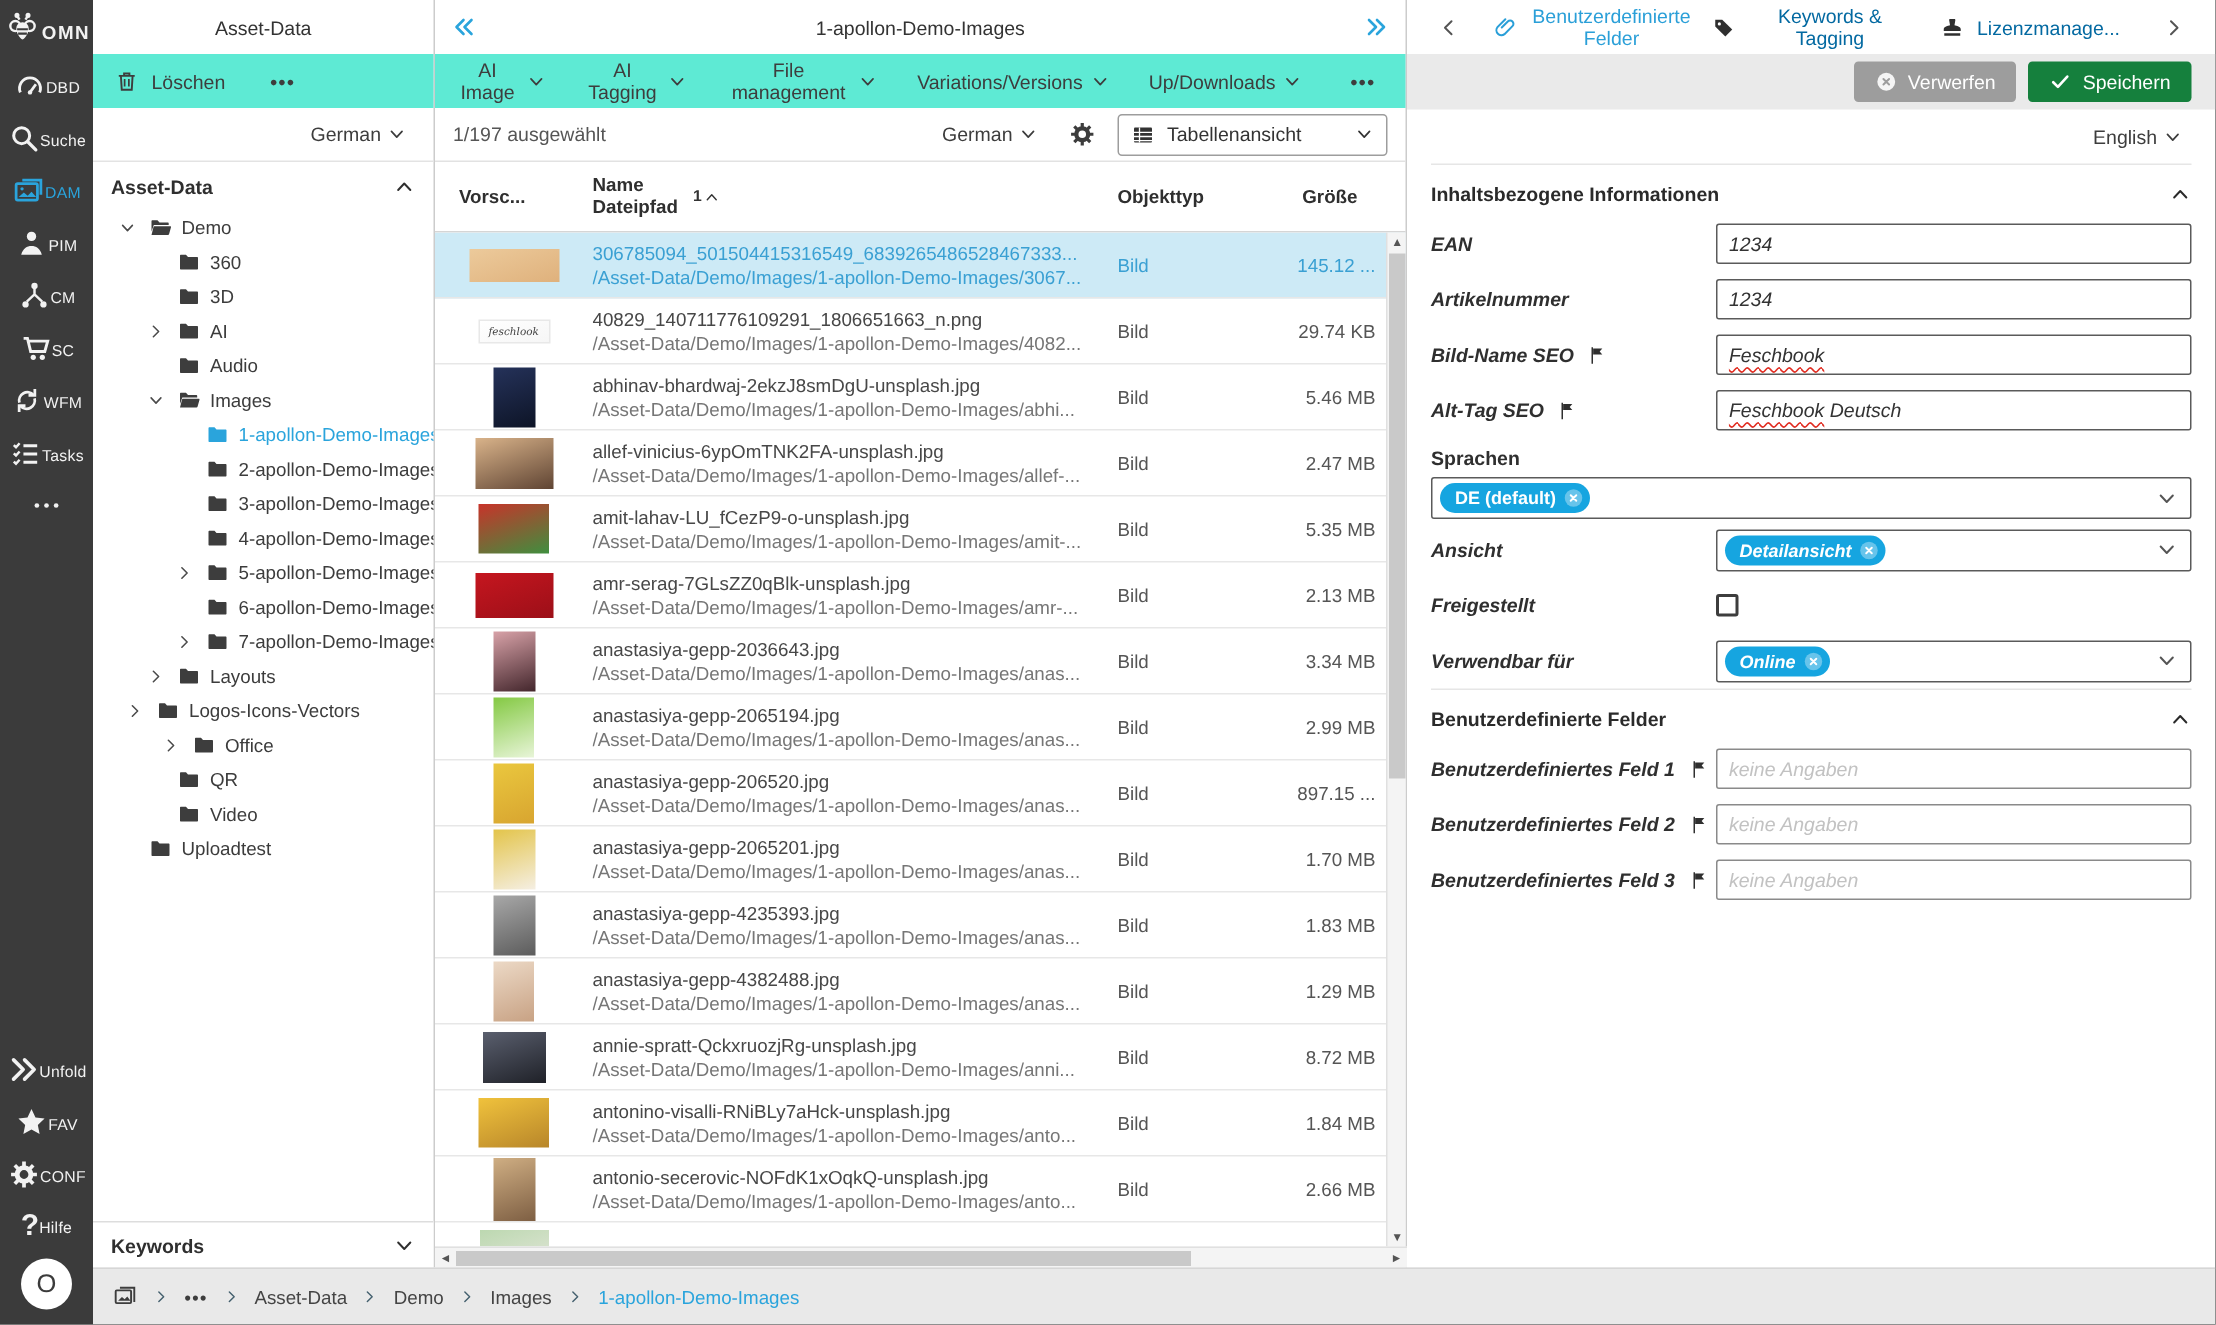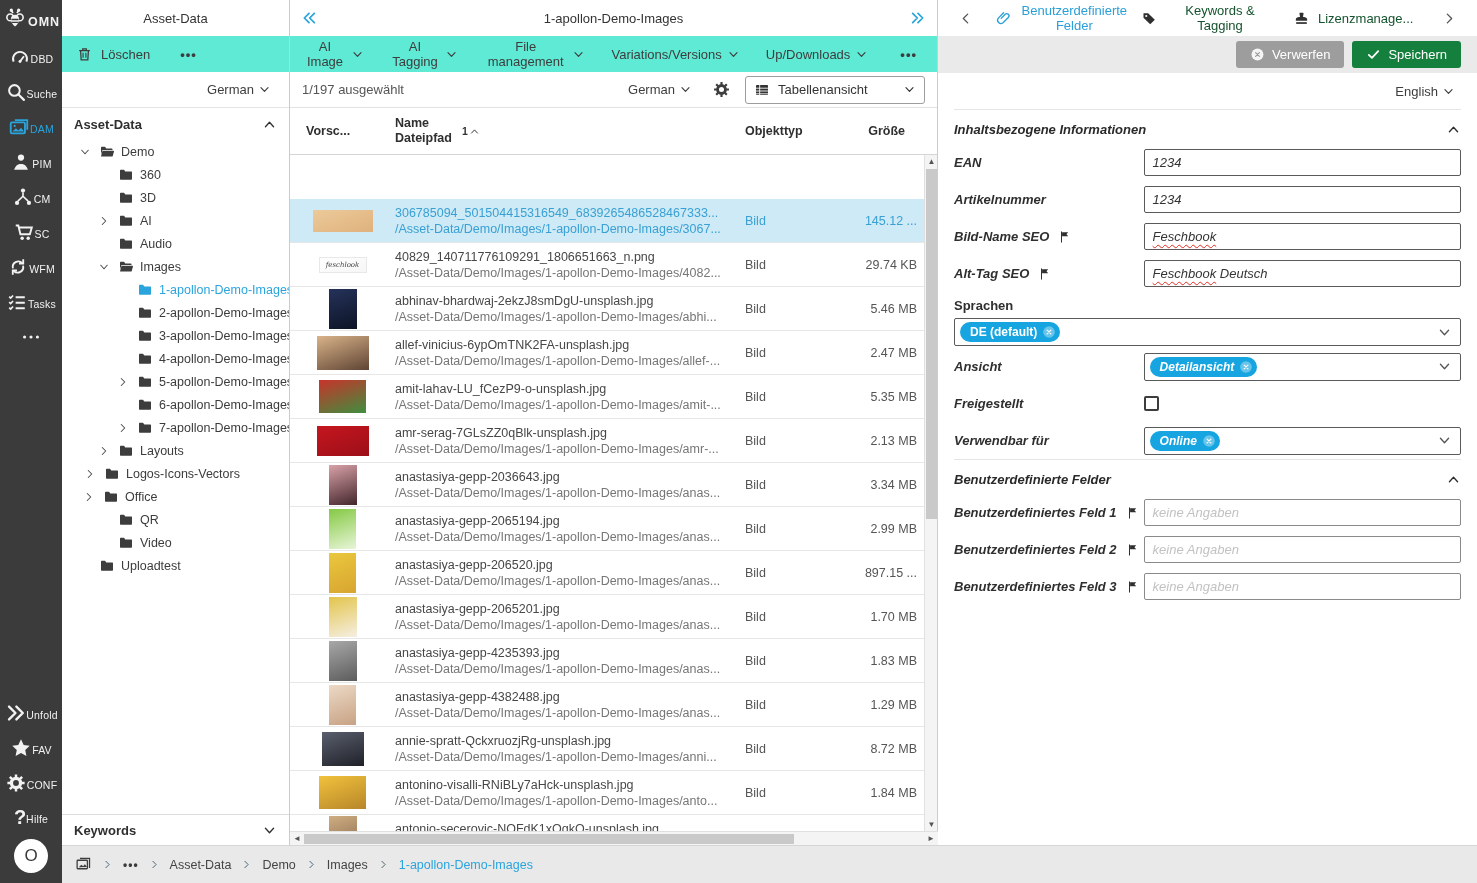--- a/index.html
+++ b/index.html
@@ -54,21 +54,21 @@
   .gear-btn{background:none;border:none;color:#3d3d3d;cursor:pointer;padding:0;}
   .view-select{width:180px;height:28px;border:1px solid #9d9d9d;border-radius:3px;background:#fff;display:flex;align-items:center;gap:8px;padding:0 8px;cursor:pointer;color:#333;font-size:13px;}
   .view-select .vs-label{flex:1;text-align:left;}
 
   .thead{height:47px;display:grid;grid-template-columns:105px 340px 125px 65px;align-items:center;border-bottom:1px solid #d5d5d5;font-weight:bold;color:#2f2f2f;font-size:12.5px;}
   .th-prev{padding-left:16px;}
   .th-name{display:flex;align-items:center;gap:10px;}
   .th-name .nm2{line-height:15px;}
   .sortwrap{display:flex;align-items:flex-end;gap:1px;font-size:10.5px;color:#333;}
   .th-size{text-align:right;padding-right:20px;}
-  .tviewport{height:676px;overflow:hidden;margin-top:44px;}
+  .tviewport{height:676px;overflow:hidden;}
   .trow{height:44px;display:grid;grid-template-columns:105px 340px 125px 65px;align-items:center;border-bottom:1px solid #e7e7e7;cursor:pointer;}
   .trow.sel{background:#cdeaf6;}
   .tc-prev{display:flex;align-items:flex-start;justify-content:center;}
   .thumb{display:flex;align-items:center;justify-content:center;overflow:hidden;}
   .thumb-label{font-family:"DejaVu Serif",serif;font-style:italic;font-size:7px;color:#444;}
   .fname{font-size:12.5px;color:#474747;line-height:16px;white-space:nowrap;overflow:hidden;}
   .fpath{font-size:12.5px;color:#767676;line-height:16px;white-space:nowrap;overflow:hidden;}
   .tc-type{color:#555;padding-left:10px;font-size:12.5px;}
   .tc-size{color:#555;text-align:right;padding-right:8px;font-size:12.5px;white-space:nowrap;}
   .trow.sel .fname,.trow.sel .fpath,.trow.sel .tc-type,.trow.sel .tc-size{color:#3aa0d3;}
@@ -77,32 +77,32 @@
   .vthumb{position:absolute;left:1px;top:14px;width:11px;height:350px;background:#c9c9c9;}
   .varrow{position:absolute;left:0;width:13px;height:13px;display:flex;align-items:center;justify-content:center;font-size:8px;color:#555;}
   .hscroll{position:absolute;left:0;bottom:0;height:14px;width:648px;background:#f4f4f4;border-top:1px solid #e0e0e0;display:flex;align-items:center;}
   .hthumb{position:absolute;left:14px;top:2px;height:10px;width:490px;background:#c9c9c9;}
   .harrow{width:14px;height:14px;display:flex;align-items:center;justify-content:center;font-size:8px;color:#555;}
   .harrow.right{position:absolute;right:0;}
 
   
   .r-tabs{height:36px;display:flex;align-items:center;padding:0 14px;gap:10px;}
   .r-tabnav{background:none;border:none;color:#555;cursor:pointer;padding:0 6px;}
-  .rtab{display:flex;align-items:center;gap:8px;background:none;border:none;font-size:13px;color:#14532d;cursor:pointer;flex:1;justify-content:center;}
+  .rtab{display:flex;align-items:center;gap:8px;background:none;border:none;font-size:13px;color:#0369a1;cursor:pointer;flex:1;justify-content:center;}
   .rtab .i{color:#2f2f2f;}
   .rtab.active{color:#2a9fd8;}
   .rtab.active .i{color:#2a9fd8;}
   .r-actions{height:37px;background:#eaeaea;display:flex;align-items:center;justify-content:flex-end;gap:8px;padding:0 16px;}
   .act-btn{height:27px;border:none;border-radius:3px;color:#fff;font-size:13px;display:flex;align-items:center;gap:7px;padding:0 14px;cursor:pointer;}
   .act-btn.discard{background:#9d9d9d;}
   .act-btn.save{background:#15803d;}
   .r-langrow{height:36px;display:flex;align-items:center;justify-content:flex-end;padding:0 16px;}
   .rform{padding:0 16px;}
   .fsection{border-top:1px solid #e6e6e6;padding-top:4px;}
-  .fsec-h{height:30px;display:flex;align-items:center;justify-content:space-between;font-weight:bold;color:#2a2a2a;cursor:pointer;font-style:italic;}
+  .fsec-h{height:30px;display:flex;align-items:center;justify-content:space-between;font-weight:bold;color:#2a2a2a;cursor:pointer;}
   .frow{min-height:37px;display:flex;align-items:center;font-style:italic;}
   .flabel{width:190px;display:flex;align-items:center;gap:9px;font-weight:bold;color:#2f2f2f;font-size:13px;}
   .finput{width:318px;height:27px;border:1px solid #5a5a5a;border-radius:2px;background:#fff;display:flex;align-items:center;padding:0 8px;font-size:13px;color:#333;overflow:hidden;white-space:nowrap;cursor:text;}
   .finput.empty{border-color:#8a8a8a;}
   .finput .ph{color:#c2c2c2;}
   .mis{text-decoration:underline wavy #e02b20 1px;text-underline-offset:3px;}
   .fselect{width:318px;height:28px;border:1px solid #5a5a5a;border-radius:2px;background:#fff;display:flex;align-items:center;padding:0 8px 0 5px;cursor:pointer;}
   .fselect .spacer{flex:1;}
   .fselect .i{color:#555;}
   .frow-full{padding:6px 0 2px;}
@@ -456,21 +456,21 @@
               <path d="M8.5 5l7 7-7 7" fill="none" stroke="currentColor" stroke-width="2.1" stroke-linecap="round" stroke-linejoin="round"></path>
             </svg>
           </span>
           <span class="folder i">
             <svg width="16" height="16" viewBox="0 0 24 24" xmlns="http://www.w3.org/2000/svg">
               <path d="M3 5.2c0-.6.4-1 1-1h5l2 2.4h9c.6 0 1 .4 1 1V18c0 .6-.4 1-1 1H4c-.6 0-1-.4-1-1z" fill="currentColor"></path>
             </svg>
           </span>
           <span>Logos-Icons-Vectors</span>
         </div>
-        <div class="tree-item" style="padding-left: 20px;">
+        <div class="tree-item" style="padding-left: 45px;">
           <span class="caret i">
             <svg width="12" height="12" viewBox="0 0 24 24" xmlns="http://www.w3.org/2000/svg">
               <path d="M8.5 5l7 7-7 7" fill="none" stroke="currentColor" stroke-width="2.1" stroke-linecap="round" stroke-linejoin="round"></path>
             </svg>
           </span>
           <span class="folder i">
             <svg width="16" height="16" viewBox="0 0 24 24" xmlns="http://www.w3.org/2000/svg">
               <path d="M3 5.2c0-.6.4-1 1-1h5l2 2.4h9c.6 0 1 .4 1 1V18c0 .6-.4 1-1 1H4c-.6 0-1-.4-1-1z" fill="currentColor"></path>
             </svg>
           </span>

